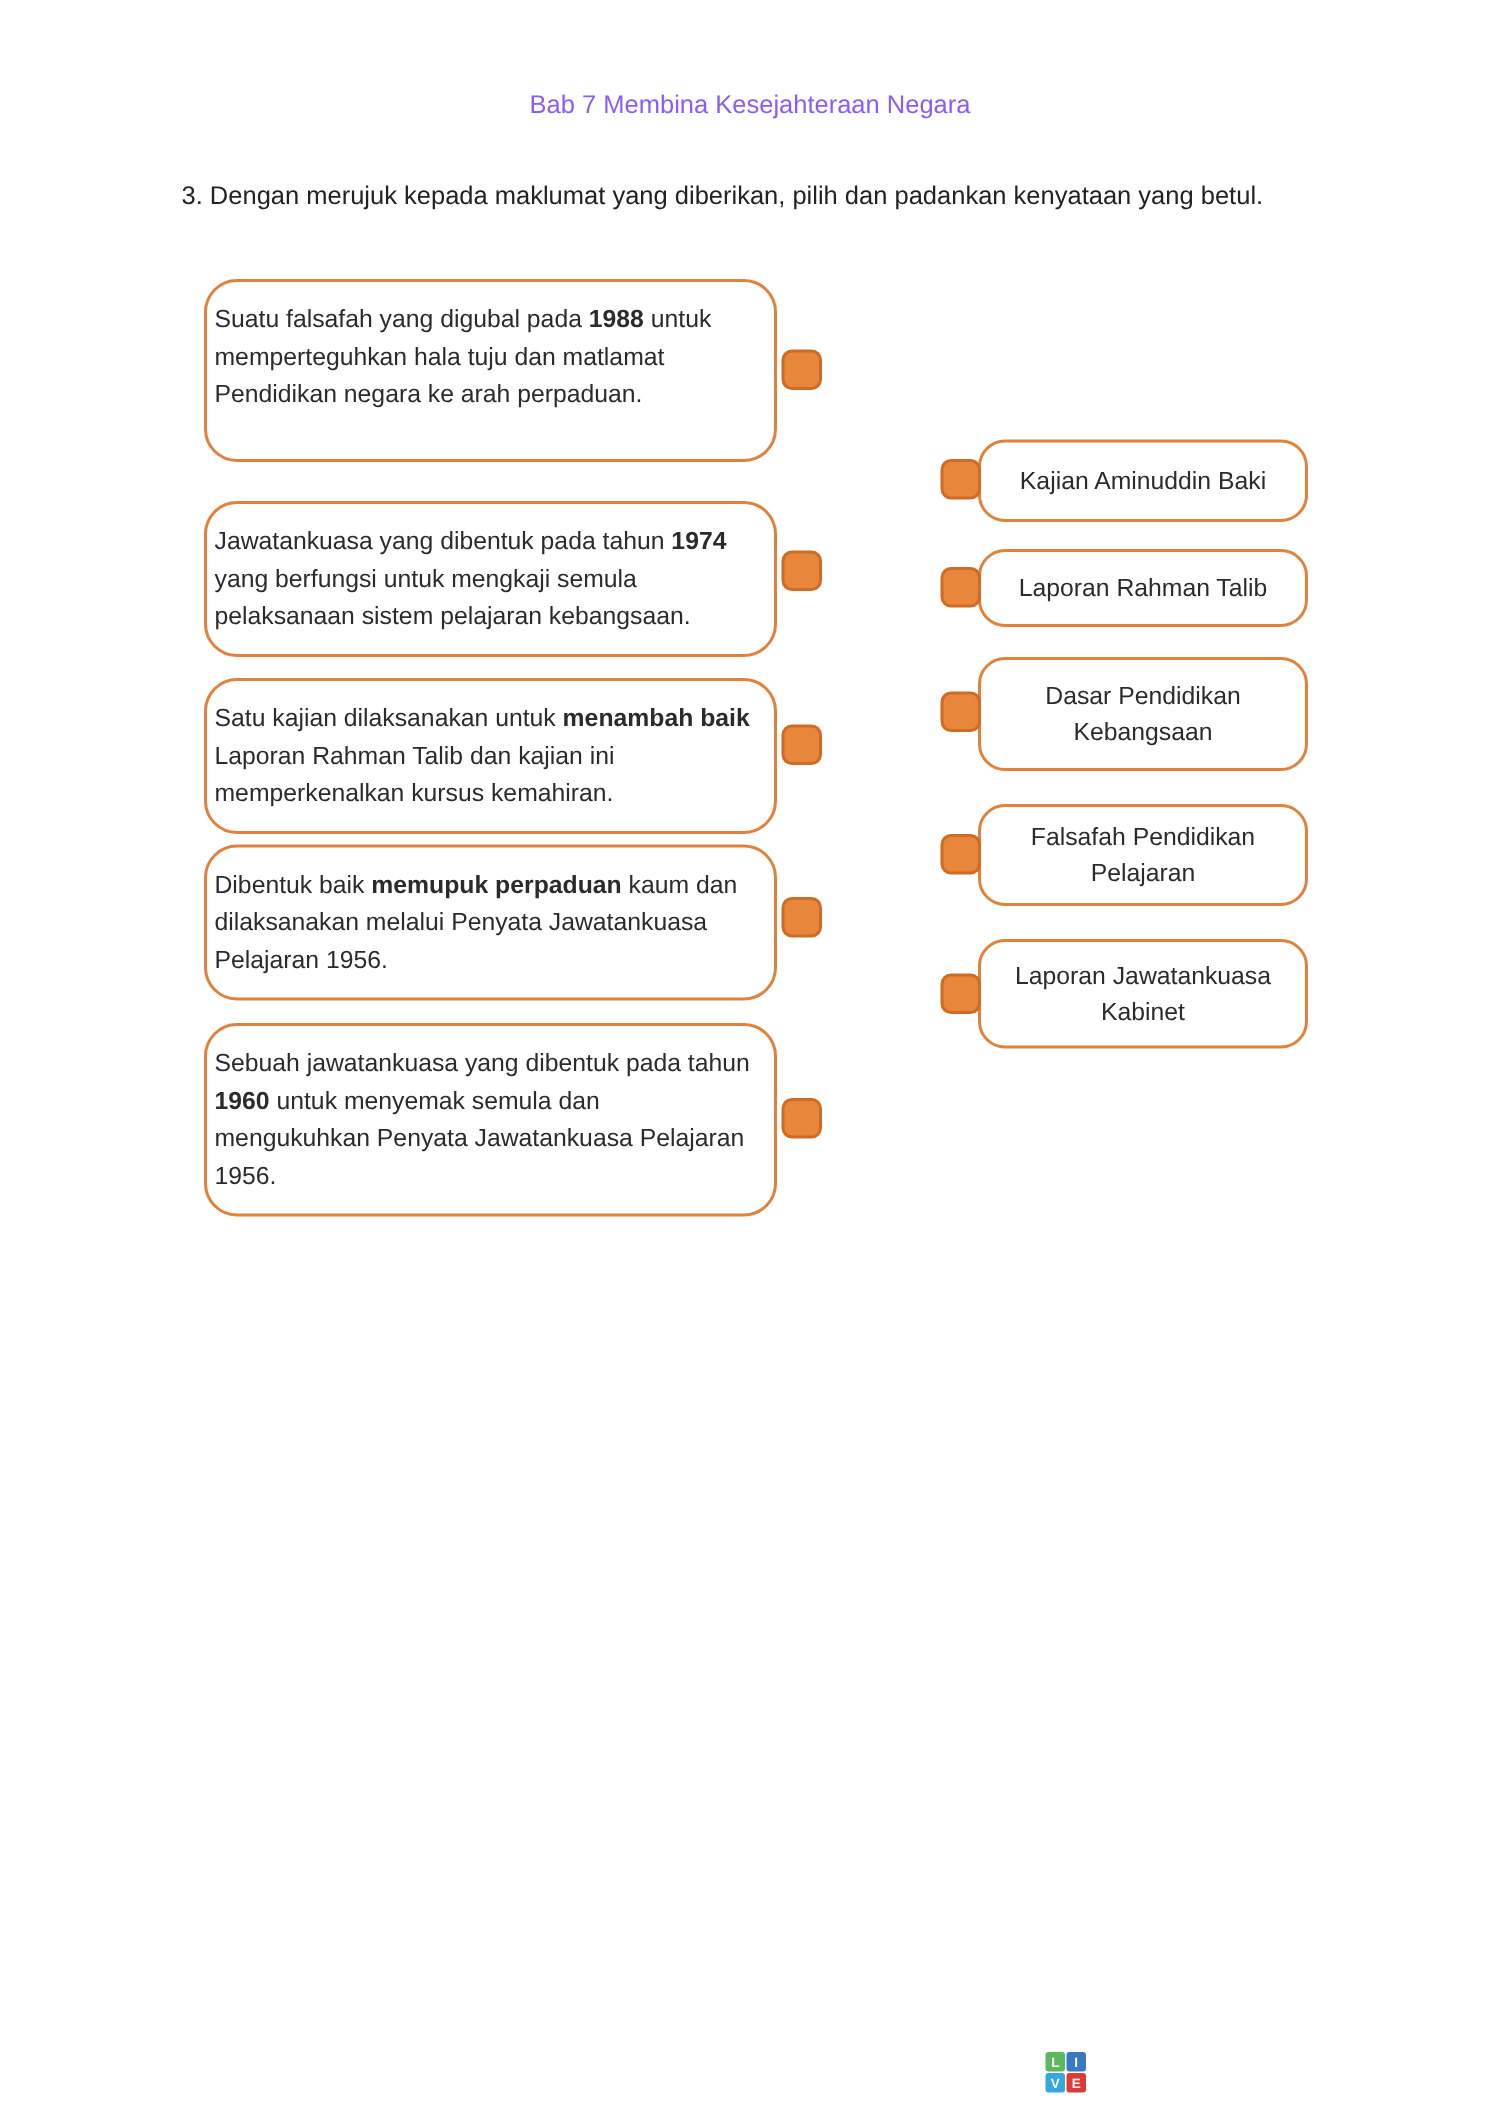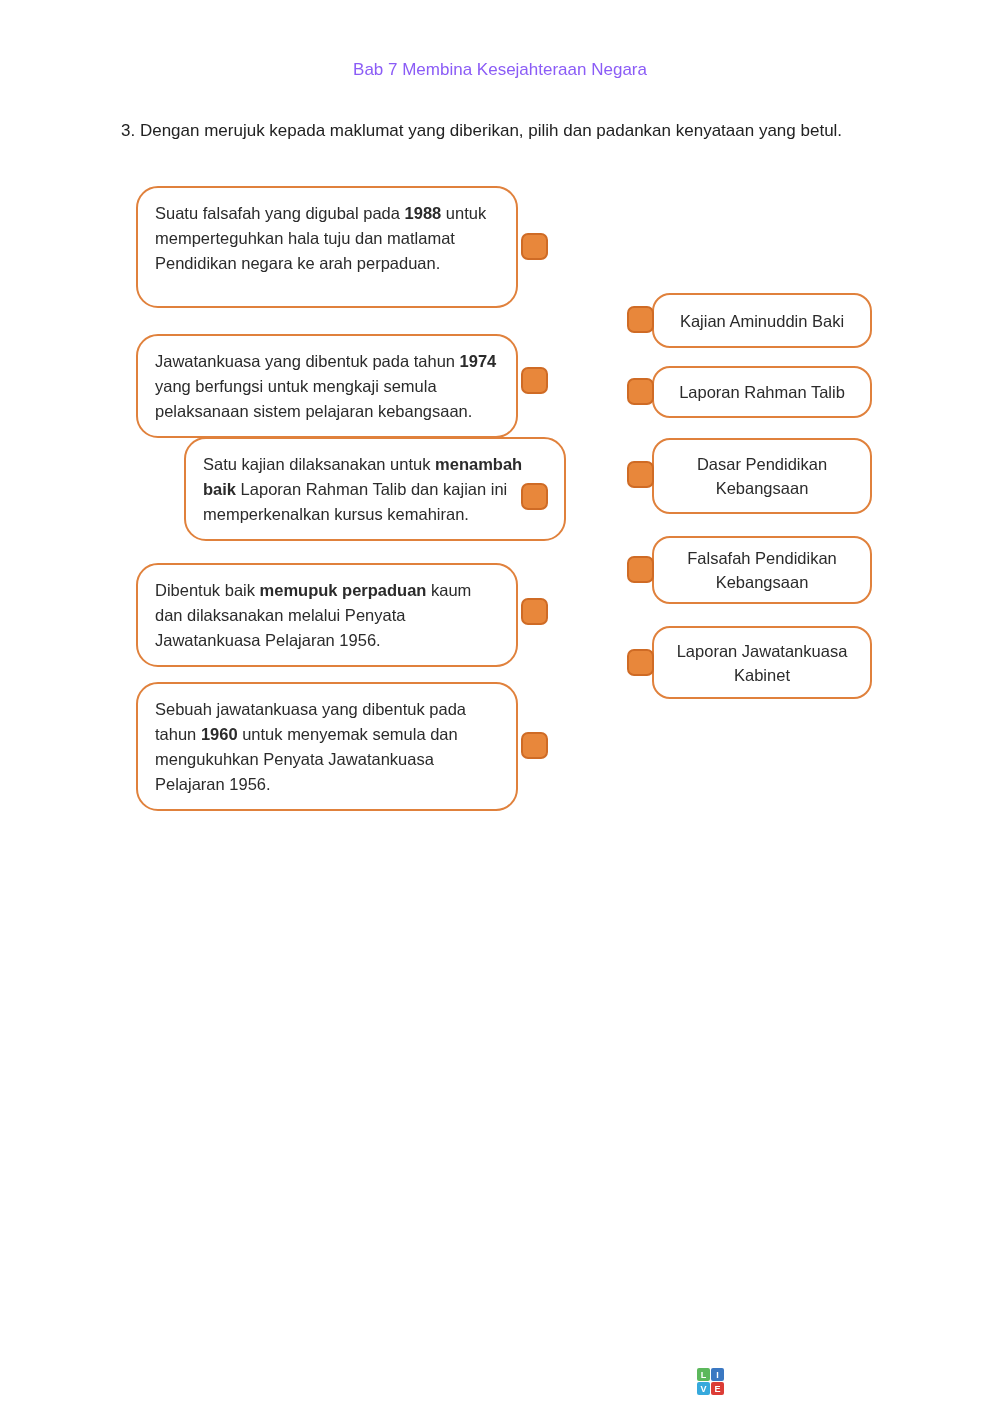--- a/index.html
+++ b/index.html
@@ -12,21 +12,21 @@
     position:absolute;top:60px;left:0;width:1000px;text-align:center;
     font-size:17px;color:#8b5cf6;
   }
   .question{
     position:absolute;top:121px;left:121px;width:820px;
     font-size:17px;color:#222;
   }
   .lcard{
     position:absolute;left:136px;width:382px;box-sizing:border-box;
     border:2px solid #e0813c;border-radius:22px;background:#fff;
-    padding:13px 16px 12px 17px;font-size:16.5px;line-height:25px;color:#2b2b2b;
+    padding:13px 16px 12px 5px;font-size:16.5px;line-height:25px;color:#2b2b2b;
   }
   .lcard b{font-weight:bold;}
   .rcard{
     position:absolute;left:652px;width:220px;box-sizing:border-box;
     border:2px solid #e0813c;border-radius:18px;background:#fff;
     display:flex;align-items:center;justify-content:center;text-align:center;
     font-size:16.5px;line-height:24px;color:#2b2b2b;padding:4px 12px;
   }
   .handle{
     position:absolute;width:27px;height:27px;box-sizing:border-box;
@@ -54,40 +54,40 @@
 <body>
 
 <div class="title">Bab 7 Membina Kesejahteraan Negara</div>
 <div class="question">3. Dengan merujuk kepada maklumat yang diberikan, pilih dan padankan kenyataan yang betul.</div>
 
 <div id="board">
     <div class="lcard" style="top: 186px; min-height: 122px;"><span>Suatu falsafah yang digubal pada </span><b>1988</b><span> untuk memperteguhkan hala tuju dan matlamat Pendidikan negara ke arah perpaduan.</span></div>
     <div class="handle" style="left: 521px; top: 233px; background: rgb(232, 135, 59); border-color: rgb(207, 107, 37);"></div>
     <div class="lcard" style="top: 334px; min-height: 94px;"><span>Jawatankuasa yang dibentuk pada tahun </span><b>1974</b><span> yang berfungsi untuk mengkaji semula pelaksanaan sistem pelajaran kebangsaan.</span></div>
     <div class="handle" style="left: 521px; top: 367px; background: rgb(232, 135, 59); border-color: rgb(207, 107, 37);"></div>
-    <div class="lcard" style="top: 437px; min-height: 98px; margin-left: 48px;"><span>Satu kajian dilaksanakan untuk </span><b>menambah baik</b><span> Laporan Rahman Talib dan kajian ini memperkenalkan kursus kemahiran.</span></div>
+    <div class="lcard" style="top: 452px; min-height: 98px;"><span>Satu kajian dilaksanakan untuk </span><b>menambah baik</b><span> Laporan Rahman Talib dan kajian ini memperkenalkan kursus kemahiran.</span></div>
     <div class="handle" style="left: 521px; top: 483px; background: rgb(232, 135, 59); border-color: rgb(207, 107, 37);"></div>
     <div class="lcard" style="top: 563px; min-height: 97px;"><span>Dibentuk baik </span><b>memupuk perpaduan</b><span> kaum dan dilaksanakan melalui Penyata Jawatankuasa Pelajaran 1956.</span></div>
     <div class="handle" style="left: 521px; top: 598px; background: rgb(232, 135, 59); border-color: rgb(207, 107, 37);"></div>
     <div class="lcard" style="top: 682px; min-height: 128px;"><span>Sebuah jawatankuasa yang dibentuk pada tahun </span><b>1960</b><span> untuk menyemak semula dan mengukuhkan Penyata Jawatankuasa Pelajaran 1956.</span></div>
     <div class="handle" style="left: 521px; top: 732px; background: rgb(232, 135, 59); border-color: rgb(207, 107, 37);"></div>
     <div class="rcard" style="top: 293px; height: 55px;">
       <span>Kajian Aminuddin Baki</span>
     </div>
     <div class="handle" style="left: 627px; top: 306px; background: rgb(232, 135, 59); border-color: rgb(207, 107, 37);"></div>
     <div class="rcard" style="top: 366px; height: 52px;">
       <span>Laporan Rahman Talib</span>
     </div>
     <div class="handle" style="left: 627px; top: 378px; background: rgb(232, 135, 59); border-color: rgb(207, 107, 37);"></div>
     <div class="rcard" style="top: 438px; height: 76px;">
       <span>Dasar Pendidikan Kebangsaan</span>
     </div>
     <div class="handle" style="left: 627px; top: 461px; background: rgb(232, 135, 59); border-color: rgb(207, 107, 37);"></div>
     <div class="rcard" style="top: 536px; height: 68px;">
-      <span>Falsafah Pendidikan Kebangsaan</span>
+      <span>Falsafah Pendidikan Pelajaran</span>
     </div>
     <div class="handle" style="left: 627px; top: 556px; background: rgb(232, 135, 59); border-color: rgb(207, 107, 37);"></div>
     <div class="rcard" style="top: 626px; height: 73px;">
       <span>Laporan Jawatankuasa Kabinet</span>
     </div>
     <div class="handle" style="left: 627px; top: 649px; background: rgb(232, 135, 59); border-color: rgb(207, 107, 37);"></div>
   </div>
 
 <a class="logo">
   <span class="logo-grid" id="logo-grid">

